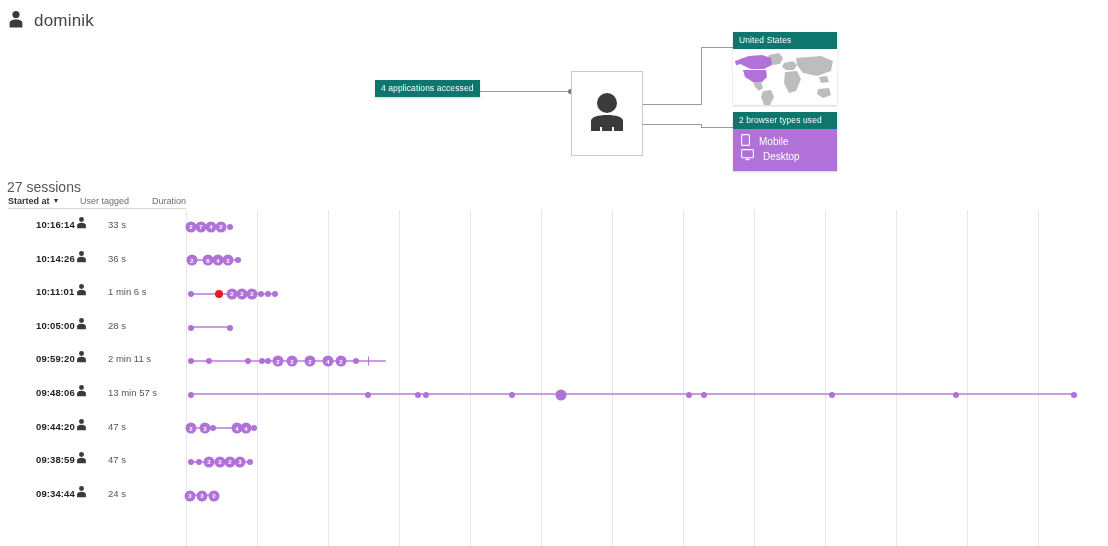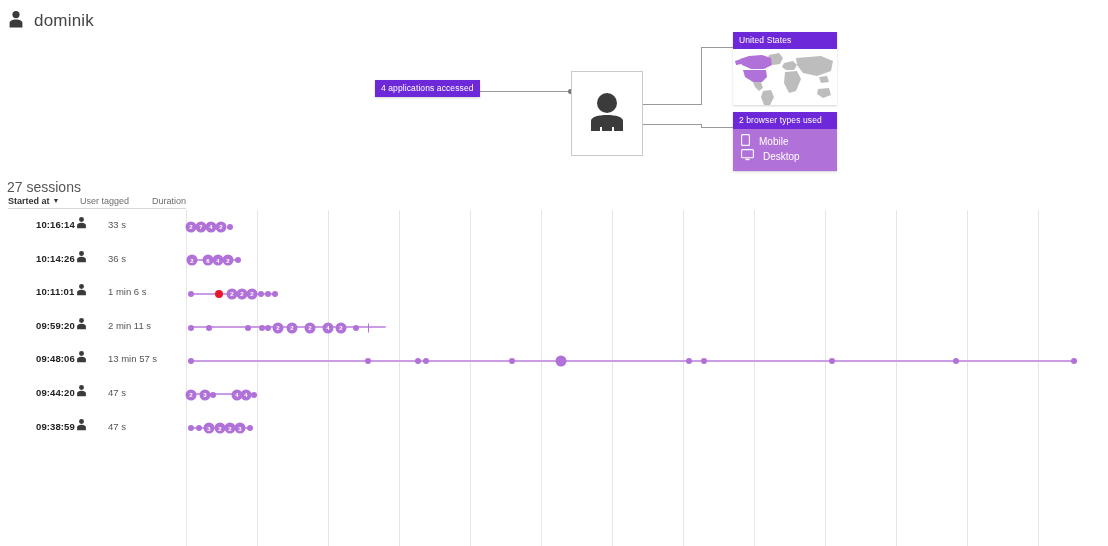--- a/index.html
+++ b/index.html
@@ -11,21 +11,21 @@
     overflow:hidden;
     position:relative;
   }
   
   #user-header{position:absolute;left:8px;top:10px;display:flex;align-items:center;gap:10px;}
   #user-header .uname{font-size:17px;color:#454545;font-weight:400;letter-spacing:.2px;}
   .person-glyph{display:block;}
   
   #diagram{position:absolute;left:0;top:0;width:1108px;height:178px;}
   .card{position:absolute;box-shadow:0 1px 2px rgba(0,0,0,.18);}
-  .card-head{background:#6d28d9;color:#ffffff;font-size:8.5px;padding:3px 6px 3px 6px;line-height:11px;letter-spacing:.1px;}
+  .card-head{background:#0f766e;color:#ffffff;font-size:8.5px;padding:3px 6px 3px 6px;line-height:11px;letter-spacing:.1px;}
   .card-body{background:#b071d8;color:#ffffff;font-size:9px;line-height:13px;padding:6px 8px 8px 8px;}
   .card-body .ln{white-space:nowrap;}
   #apps-card{left:375px;top:80px;width:105px;}
   #apps-card .card-body{height:46px;}
   #map-card{left:733px;top:32px;width:104px;}
   #map-card .card-body{background:#ffffff;padding:0;height:56px;position:relative;overflow:hidden;}
   #browser-card{left:733px;top:112px;width:104px;}
   #browser-card .card-body{padding:5px 8px 7px 8px;}
   .browser-row{display:flex;align-items:center;gap:9px;height:15px;}
   .browser-row .blabel{font-size:10px;}
@@ -233,20 +233,33 @@
           <div class="evt err" style="left: 33px;"></div>
           <div class="evt bub" style="left: 46px;">2</div>
           <div class="evt bub" style="left: 56px;">2</div>
           <div class="evt bub" style="left: 66px;">2</div>
           <div class="evt dot" style="left: 75px;"></div>
           <div class="evt dot" style="left: 82px;"></div>
           <div class="evt dot" style="left: 89px;"></div>
         </div>
       </div>
       <div class="row">
+        <div class="cell c-time">10:05:00</div>
+        <div class="cell c-tag"><svg width="11" height="13" viewBox="0 0 16 18">
+            <circle cx="8" cy="4.6" r="3.6" fill="#3b3b3b"></circle>
+            <path d="M1.6 17.5 L1.6 12.8 C1.6 10.8 4.3 9.4 8 9.4 C11.7 9.4 14.4 10.8 14.4 12.8 L14.4 17.5 Z" fill="#3b3b3b"></path>
+          </svg></div>
+        <div class="cell c-dur">28 s</div>
+        <div class="tl">
+          <div class="tl-line" style="left: 4px; width: 40px;"></div>
+          <div class="evt dot" style="left: 5px;"></div>
+          <div class="evt dot" style="left: 44px;"></div>
+        </div>
+      </div>
+      <div class="row">
         <div class="cell c-time">09:59:20</div>
         <div class="cell c-tag"><svg width="11" height="13" viewBox="0 0 16 18">
             <circle cx="8" cy="4.6" r="3.6" fill="#3b3b3b"></circle>
             <path d="M1.6 17.5 L1.6 12.8 C1.6 10.8 4.3 9.4 8 9.4 C11.7 9.4 14.4 10.8 14.4 12.8 L14.4 17.5 Z" fill="#3b3b3b"></path>
           </svg></div>
         <div class="cell c-dur">2 min 11 s</div>
         <div class="tl">
           <div class="tl-line" style="left: 4px; width: 196px;"></div>
           <div class="evt dot" style="left: 5px;"></div>
           <div class="evt dot" style="left: 23px;"></div>
@@ -312,14 +325,28 @@
           <div class="tl-line" style="left: 4px; width: 61px;"></div>
           <div class="evt dot" style="left: 5px;"></div>
           <div class="evt dot" style="left: 13px;"></div>
           <div class="evt bub" style="left: 23px;">3</div>
           <div class="evt bub" style="left: 34px;">2</div>
           <div class="evt bub" style="left: 44px;">2</div>
           <div class="evt bub" style="left: 54px;">3</div>
           <div class="evt dot" style="left: 64px;"></div>
         </div>
       </div>
+      <div class="row">
+        <div class="cell c-time">09:34:44</div>
+        <div class="cell c-tag"><svg width="11" height="13" viewBox="0 0 16 18">
+            <circle cx="8" cy="4.6" r="3.6" fill="#3b3b3b"></circle>
+            <path d="M1.6 17.5 L1.6 12.8 C1.6 10.8 4.3 9.4 8 9.4 C11.7 9.4 14.4 10.8 14.4 12.8 L14.4 17.5 Z" fill="#3b3b3b"></path>
+          </svg></div>
+        <div class="cell c-dur">24 s</div>
+        <div class="tl">
+          <div class="tl-line" style="left: 3px; width: 27px;"></div>
+          <div class="evt bub" style="left: 4px;">3</div>
+          <div class="evt bub" style="left: 16px;">3</div>
+          <div class="evt bub" style="left: 28px;">2</div>
+        </div>
+      </div>
     </div>
 </div>
 
 </body></html>

